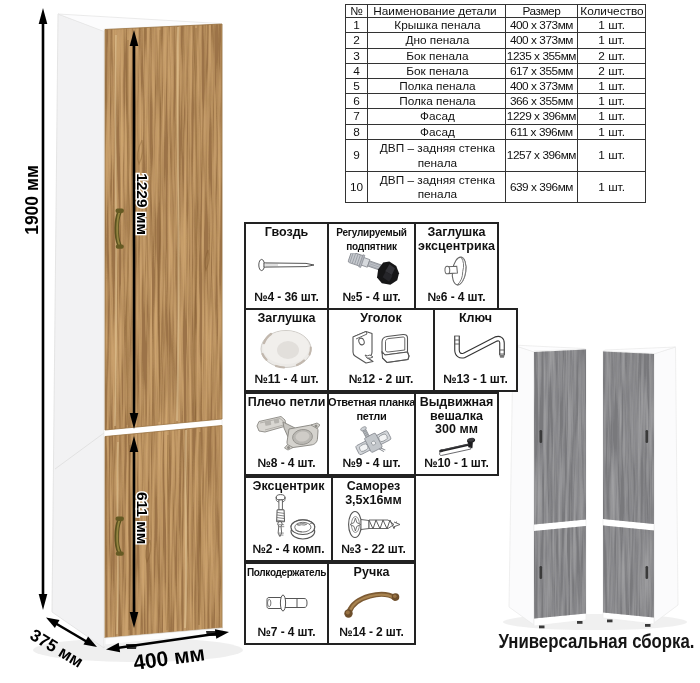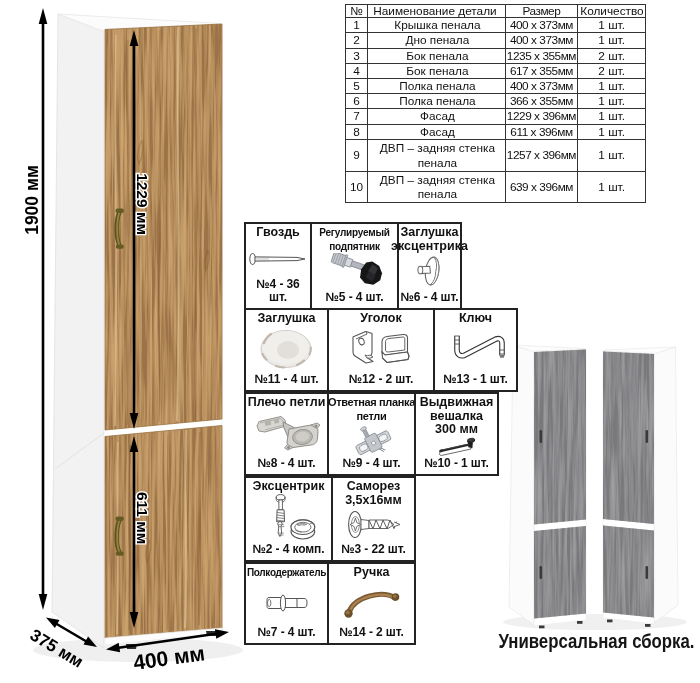--- a/index.html
+++ b/index.html
@@ -312,21 +312,21 @@
           <td>10</td>
           <td class="nm">ДВП – задняя стенка пенала</td>
           <td>639 х 396мм</td>
           <td>1 шт.</td>
         </tr>
 </tbody>
     </table>
 
 <div class="hrow" style="top:222px">
 
- <div class="hcell" style="width:68px;height:88px">
+ <div class="hcell" style="width:85px;height:88px">
   <div class="hname">Гвоздь</div>
   <svg width="58" height="14" viewBox="0 0 58 14">
    <ellipse cx="3.6" cy="7" rx="2.8" ry="5.6" fill="#fff" stroke="#555" stroke-width="1"></ellipse>
    <path d="M6 4.9 L48 5.4 L56 7 L48 8.6 L6 9.1 Z" fill="#fff" stroke="#555" stroke-width="1"></path>
    <path d="M8 5.4 l13 0 m0 3.2 l-13 0 m-2 -1.6 l14 0" stroke="#999" stroke-width="0.6"></path>
   </svg>
   <div class="hcnt">№4 - 36 шт.</div>
  </div>
 
  <div class="hcell" style="width:89px;height:88px">
@@ -340,21 +340,21 @@
     <rect x="22" y="9.3" width="17" height="5.4" fill="#c0c3c9" stroke="#82868d" stroke-width="0.8"></rect>
     <path d="M23 10.2 h15 M23 12 h15 M23 13.8 h15" stroke="#989da4" stroke-width="0.6"></path>
     <path d="M41 3.5 l8 2 5 6 0.5 7 -5 6.5 -8.5 1.5 -6.5 -4 -1.5 -8 2.5 -8 z" fill="#161617"></path>
     <path d="M42 6 l6.5 2 -0.8 7.5 -7.5 -1.6 z" fill="#333338"></path>
     <path d="M40.8 14 l7.8 1.8 -1.2 6.8 -7.6 -2 z" fill="#26262a"></path>
    </g>
   </svg>
   <div class="hcnt">№5 - 4 шт.</div>
  </div>
 
- <div class="hcell" style="width:65px;height:88px">
+ <div class="hcell" style="width:85px;height:88px">
   <div class="hname">Заглушка эксцентрика</div>
   <svg width="36" height="34" viewBox="0 0 36 34">
    <g transform="rotate(8 20 17)">
     <ellipse cx="20" cy="16" rx="6.6" ry="14" fill="#fff" stroke="#666" stroke-width="1.1"></ellipse>
     <path d="M20 2 a6.6 14 0 0 1 6.6 14 a6.6 14 0 0 1 -6.6 14 a9.5 14 0 0 0 3.6 -14 a9.5 14 0 0 0 -3.6 -14 z" fill="#fff" stroke="#777" stroke-width="0.9"></path>
     <path d="M8 13.5 l9 -1.8 1.6 6.6 -9 1.8 z" fill="#fff" stroke="#666" stroke-width="1"></path>
     <ellipse cx="8.2" cy="16.7" rx="2.4" ry="3.8" transform="rotate(-10 8.2 16.7)" fill="#fff" stroke="#666" stroke-width="1"></ellipse>
    </g>
   </svg>
   <div class="hcnt">№6 - 4 шт.</div>

